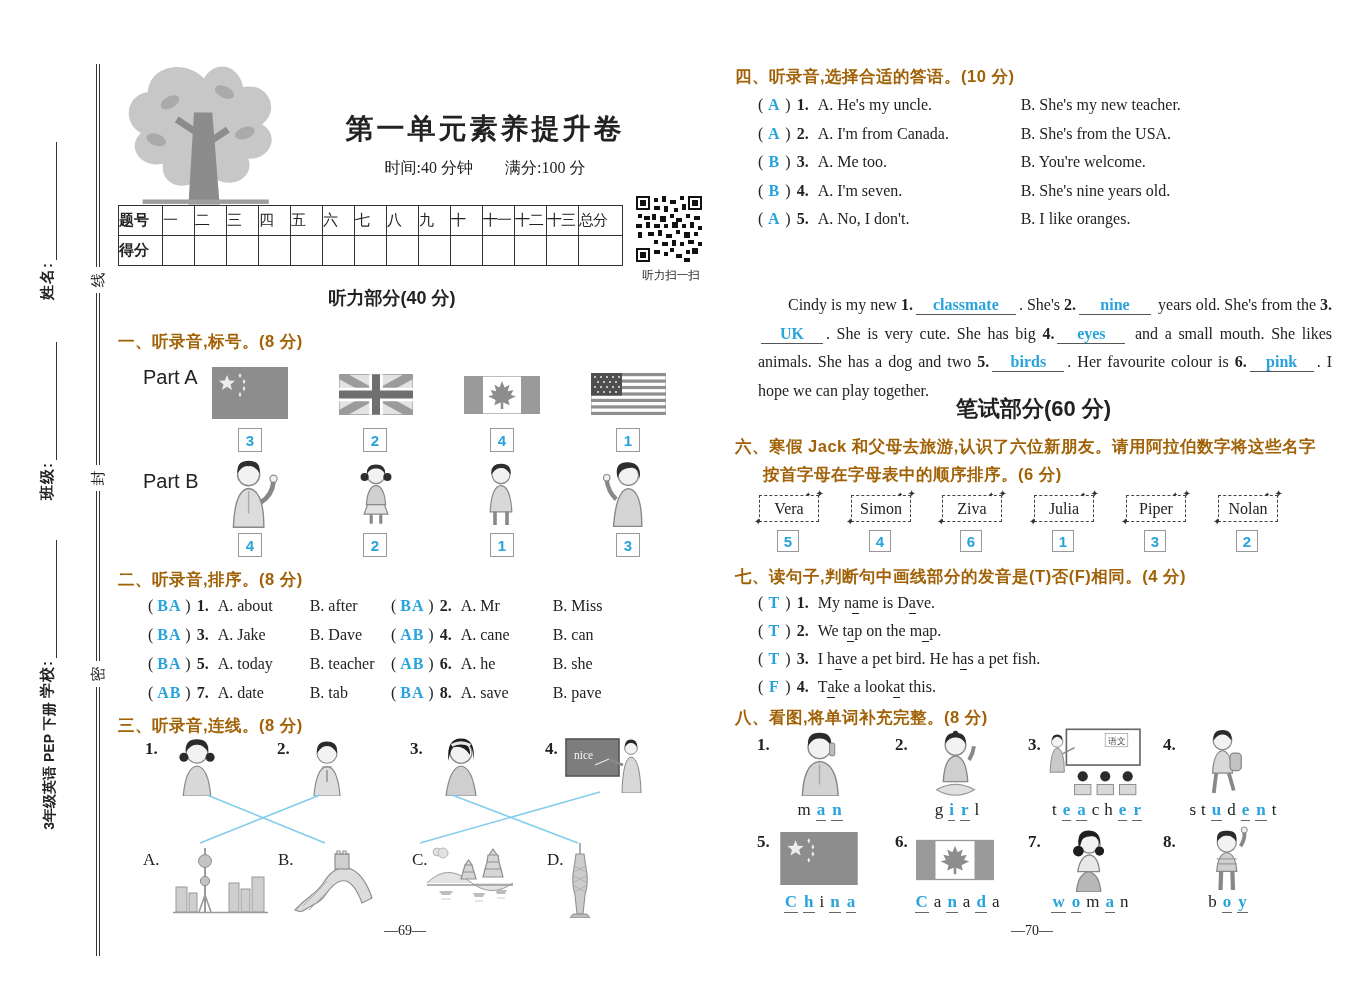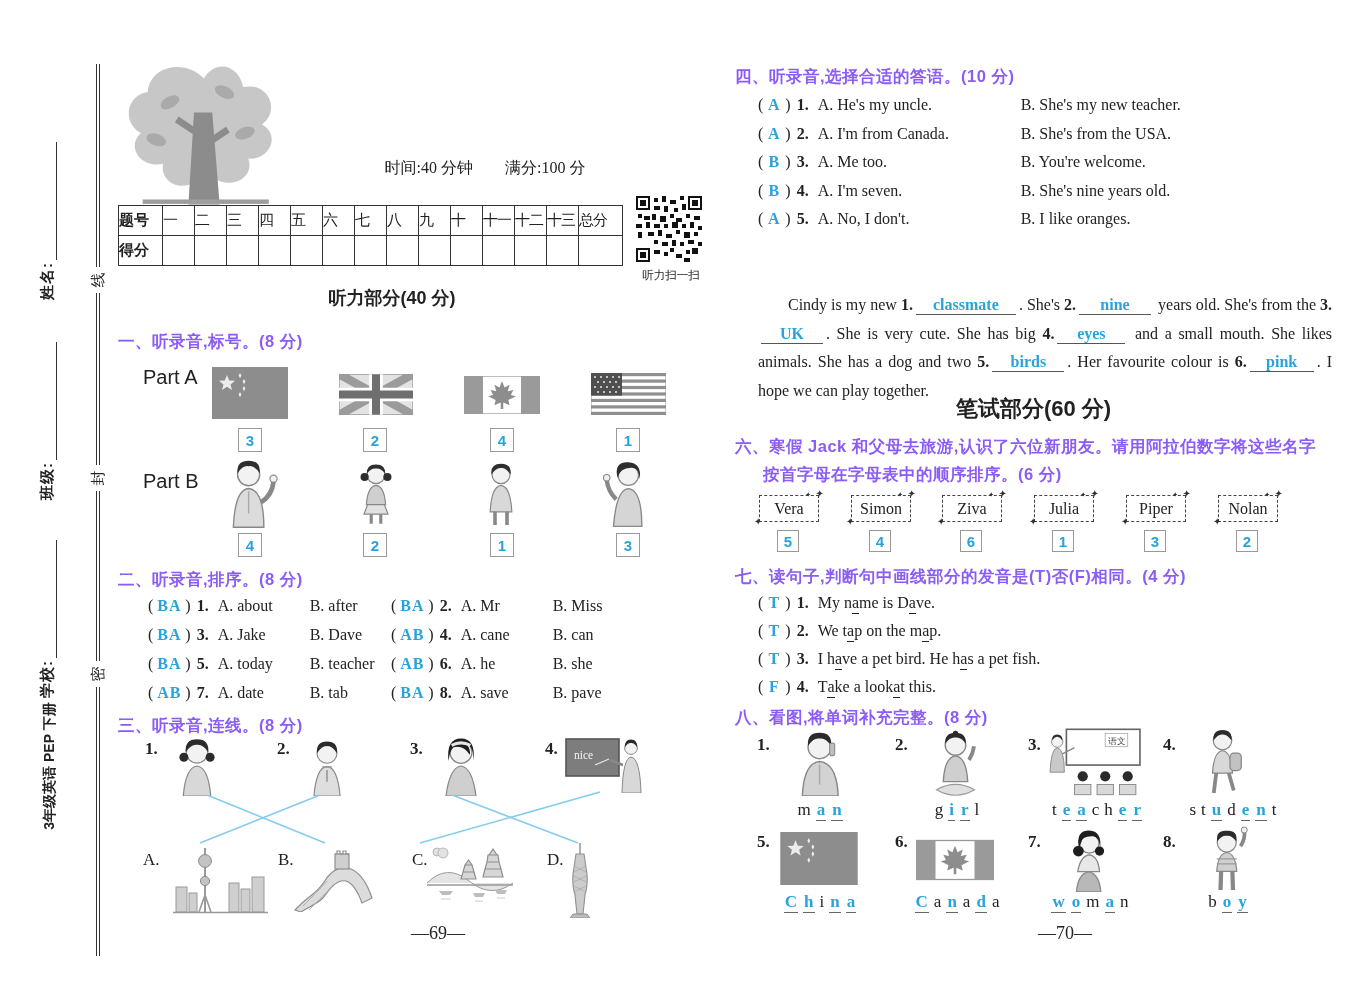--- a/index.html
+++ b/index.html
@@ -1,21 +1,21 @@
 <!DOCTYPE html>
 <html style="--accent: #29a3dc;"><head>
 <meta charset="utf-8">
 <style>
   :root{ --accent:#29a3dc; }
   *{box-sizing:border-box; margin:0; padding:0;}
   body{background:#fff; font-family:"Liberation Sans",sans-serif;}
   #sheet{position:relative; width:1360px; height:999px; background:#fff; overflow:hidden; color:#222;}
   .serif{font-family:"Liberation Serif",serif;}
   .abs{position:absolute;}
-  .cn-title{font-weight:bold; font-size:16.5px; color:#8b5cf6; white-space:nowrap; letter-spacing:.5px;}
+  .cn-title{font-weight:bold; font-size:16.5px; color:#a16207; white-space:nowrap; letter-spacing:.5px;}
   .center{text-align:center;}
   
   .bindline{position:absolute; left:96px; top:64px; width:4px; height:892px; border-left:1.5px solid #333; border-right:1.5px solid #333;}
   .sealch{position:absolute; left:85px; width:26px; height:24px; background:#fff; transform:rotate(-90deg); font-size:15px; text-align:center; line-height:24px; z-index:3; font-family:"Liberation Serif",serif;}
   .sideband{position:absolute; width:210px; height:22px; transform:rotate(-90deg); display:flex; align-items:flex-end; white-space:nowrap; font-size:15px; font-weight:bold;}
   .sideband .lbl{letter-spacing:1px;}
   .sideband .ln{display:inline-block; width:118px; border-bottom:1.2px solid #333; height:14px; margin-left:2px;}
   .bookband{position:absolute; width:190px; height:20px; transform:rotate(-90deg); font-size:14px; font-weight:bold; white-space:nowrap; text-align:center;}
   
   .main-title{position:absolute; left:300px; top:110px; width:370px; text-align:center; font-size:28px; font-weight:bold; letter-spacing:3px;}
@@ -43,21 +43,21 @@
   .para5{position:absolute; left:758px; top:262px; width:574px; font-family:"Liberation Serif",serif; font-size:16px; line-height:28.6px; text-align:justify; text-indent:30px;margin-top:29px;}
   .fill{display:inline-block; border-bottom:1.2px solid #555; text-align:center; color:var(--accent); font-weight:bold; text-indent:0; margin:0 3px; line-height:18px;}
   
   .namebox{position:absolute; top:495px; width:60px; height:27px; border:1.6px dashed #444; background:#fff; display:flex; align-items:center; justify-content:center; font-family:"Liberation Serif",serif; font-size:16px;}
   .sp{position:absolute; font-size:10px; color:#333; line-height:1;}
   .sp1{top:-7px; right:-6px;} .sp2{bottom:-6px; left:-6px;} .sp3{top:-4px; right:7px; font-size:7px;}
   
   .word{position:absolute; display:flex; justify-content:center; font-family:"Liberation Serif",serif; font-size:17px;}
   .lt{margin:0 2.5px;}
   .lt.bl{color:var(--accent); font-weight:bold; border-bottom:1.6px solid #666; padding:0 1px;}
-  .footer-num{position:absolute; width:120px; text-align:right; font-family:"Liberation Serif",serif; font-size:18px;}
+  .footer-num{position:absolute; width:120px; text-align:center; font-family:"Liberation Serif",serif; font-size:14px;}
 </style>
 </head>
 <body>
 
 <div id="sheet">
 
   <div class="bindline"></div>
   <div class="sealch" style="top:268px">线</div>
   <div class="sealch" style="top:466px">封</div>
   <div class="sealch" style="top:662px">密</div>
@@ -79,20 +79,21 @@
   <svg class="abs" style="left:118px;top:58px" width="172" height="150" viewBox="0 0 100 88">
     <path d="M50 12 C38 0 18 5 17 20 C4 22 2 38 13 44 C4 52 13 65 26 62 C24 73 37 79 45 72 L45 80 L55 80 L55 70 C66 78 80 70 76 59 C89 60 95 45 84 39 C95 31 88 14 73 17 C70 3 56 1 50 12 Z" fill="#c7c7c7"></path>
     <ellipse cx="30" cy="26" rx="6" ry="3.4" fill="#aaa" transform="rotate(-30 30 26)"></ellipse>
     <ellipse cx="62" cy="20" rx="6" ry="3.4" fill="#aaa" transform="rotate(25 62 20)"></ellipse>
     <ellipse cx="74" cy="44" rx="6" ry="3.4" fill="#aaa" transform="rotate(-20 74 44)"></ellipse>
     <ellipse cx="22" cy="48" rx="6" ry="3.4" fill="#aaa" transform="rotate(20 22 48)"></ellipse>
     <path d="M46 34 L43 84 L57 84 L53 34 Z M46 44 L34 36 M52 50 L64 42" stroke="#8c8c8c" stroke-width="4" fill="#8c8c8c"></path>
     <rect x="14" y="83" width="74" height="2.6" fill="#9e9e9e"></rect>
   </svg>
 
+  <div class="main-title">第一单元素养提升卷</div>
   <div class="meta-line">
     <b>时间:40 分钟</b>
     <b>满分:100 分</b>
   </div>
 
   <table class="score">
     <colgroup>
         <col style="width:44px">
         <col span="13" style="width:32px">
         <col style="width:44px">

